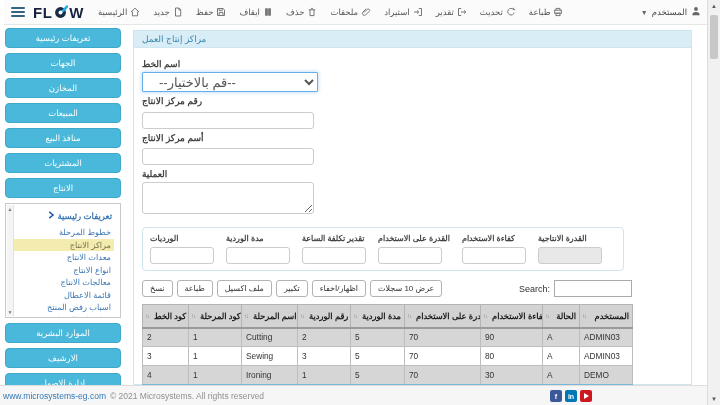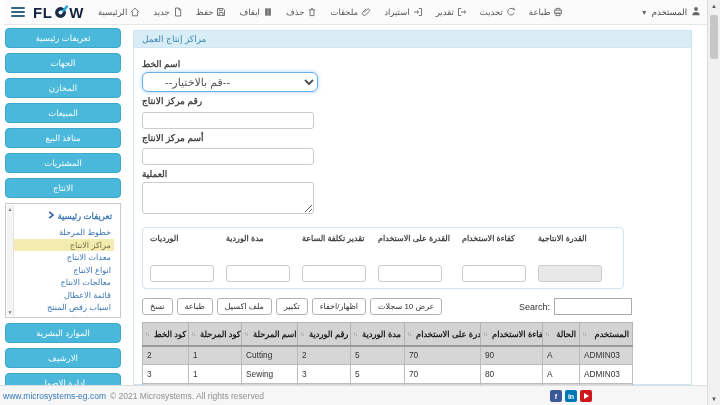--- a/index.html
+++ b/index.html
@@ -56,32 +56,32 @@
 
   
   .content { position:absolute; left:133px; top:25px; width:574px; height:360px; }
   .panel { position:absolute; left:0; top:5px; width:559px; bottom:0;
            border:1px solid #cfe5f0; background:#fff; }
   .panel-heading { height:17px; background:#d9edf7; border-bottom:1px solid #cfe5f0;
                    color:#3a87ad; font-size:9px; line-height:16px; padding:0 8px; }
   .panel-body { padding:7px 8px; }
 
   .form-label { font-size:9px; font-weight:bold; color:#444; margin:4px 0 3px; }
-  .form-select { width:176px; height:20px; font-size:11px; color:#555;
-                 border:1px solid #66afe9; border-radius:6px;
+  .form-select { width:176px; height:20px; font-size:13px; color:#555;
+                 border:1px solid #66afe9; border-radius:1px;
                  box-shadow:0 0 4px rgba(102,175,233,.55); background:#fff;
-                 outline:none; padding:0 18px; }
+                 outline:none; padding:0 12px; }
   .form-input { width:172px; height:17px; border:1px solid #ccc; border-radius:3px;
                 font-size:9px; padding:0 3px; }
   textarea.form-input { height:32px; resize:both; }
 
   .metrics { margin-top:9px; width:482px; border:1px solid #cfe5f0; border-radius:4px;
              padding:6px 7px; display:flex; gap:12px; }
   .metric { display:flex; flex-direction:column; }
-  .metric .m-label { font-size:8px; font-weight:bold; color:#444; margin-bottom:22px;
+  .metric .m-label { font-size:8px; font-weight:bold; color:#444; margin-bottom:4px;
                      white-space:nowrap; }
   .metric input { width:64px; height:17px; border:1px solid #ccc; border-radius:3px;
                   font-size:9px; }
   .metric input:disabled { background:#e8e8e8; }
 
   .dt-toolbar { margin-top:9px; width:490px; display:flex; align-items:center; }
   .dt-btn { font-size:8px; padding:3px 7px; background:#fff; border:1px solid #b3b3b3;
             border-radius:3px; margin-right:4px; color:#333; cursor:pointer;
             font-family:inherit; white-space:nowrap; }
   .dt-search { margin-left:auto; display:flex; align-items:center; gap:4px;

